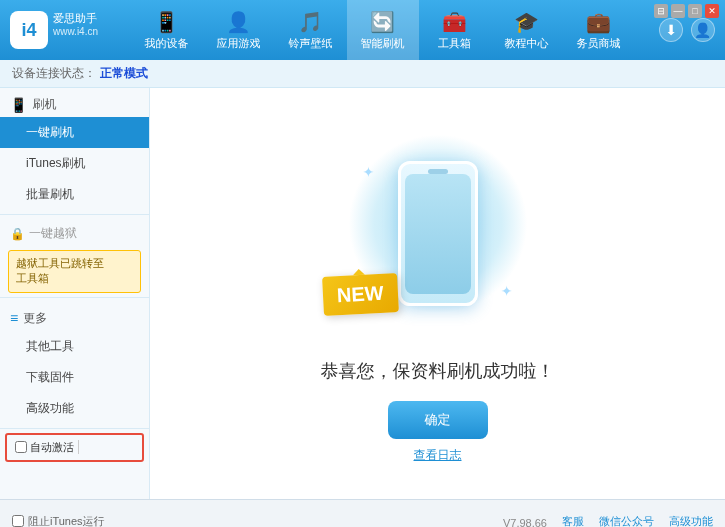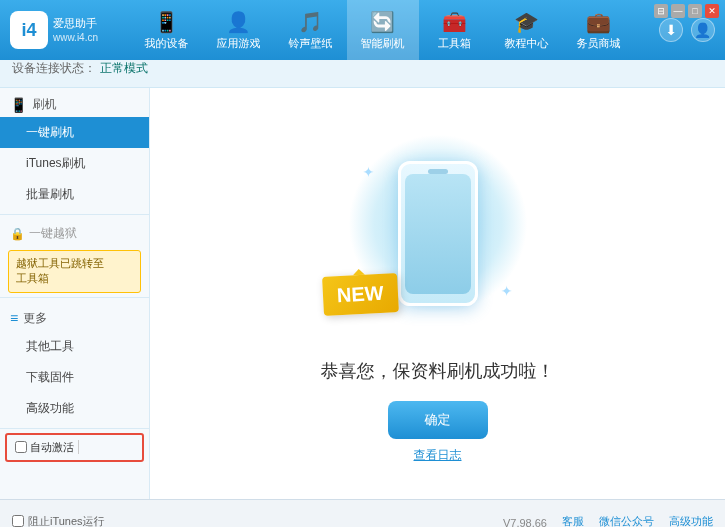--- a/index.html
+++ b/index.html
@@ -9,21 +9,20 @@
     .header {
       width: 100%;
       height: 60px;
       background: linear-gradient(180deg, #3badeb 0%, #1e8fd4 100%);
       display: flex;
       align-items: center;
       padding: 0 10px;
     }
     .logo-area {
       display: flex;
-      align-items: center;
       width: 120px;
     }
     .logo-icon {
       width: 38px; height: 38px;
       background: #fff;
       border-radius: 8px;
       display: flex; align-items: center; justify-content: center;
       font-size: 18px; font-weight: bold; color: #1e8fd4;
       margin-right: 5px;
     }
@@ -64,27 +63,27 @@
     .win-btn { width: 14px; height: 14px; border-radius: 2px; display: flex; align-items: center; justify-content: center; font-size: 9px; cursor: pointer; color: #fff; }
     .win-btn.wifi { background: #aaa; }
     .win-btn.min { background: #aaa; }
     .win-btn.max { background: #aaa; }
     .win-btn.close { background: #e74c3c; }
 
     
     .status-bar {
       height: 28px;
       background: #e8f4fb;
-      display: flex; align-items: flex-start;
+      display: flex; align-items: center;
       padding: 0 12px;
       border-bottom: 1px solid #d0e8f5;
       font-size: 12px; color: #333;
     }
     .status-bar span.label { color: #666; }
-    .status-bar span.value { color: #0f766e; font-weight: normal; margin-left: 4px; }
+    .status-bar span.value { color: #1d4ed8; font-weight: bold; margin-left: 4px; }
 
     
     .main-layout {
       display: flex;
       height: calc(527px - 60px - 28px - 28px);
     }
 
     
     .sidebar {
       width: 150px;

